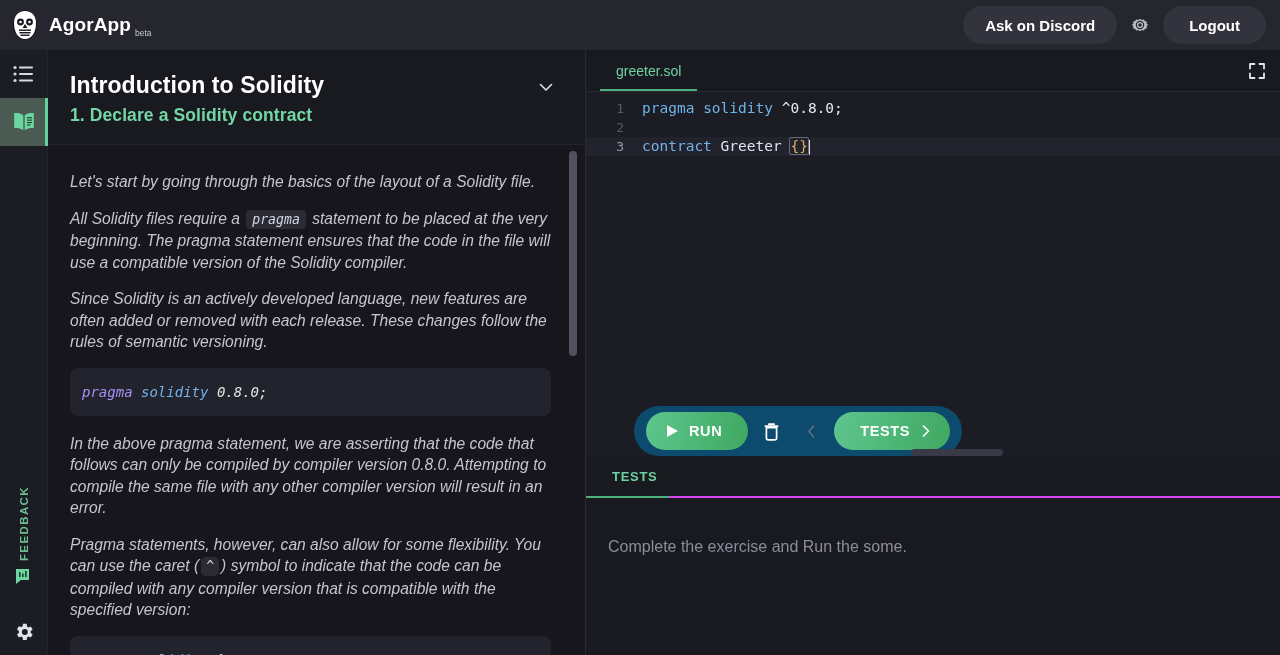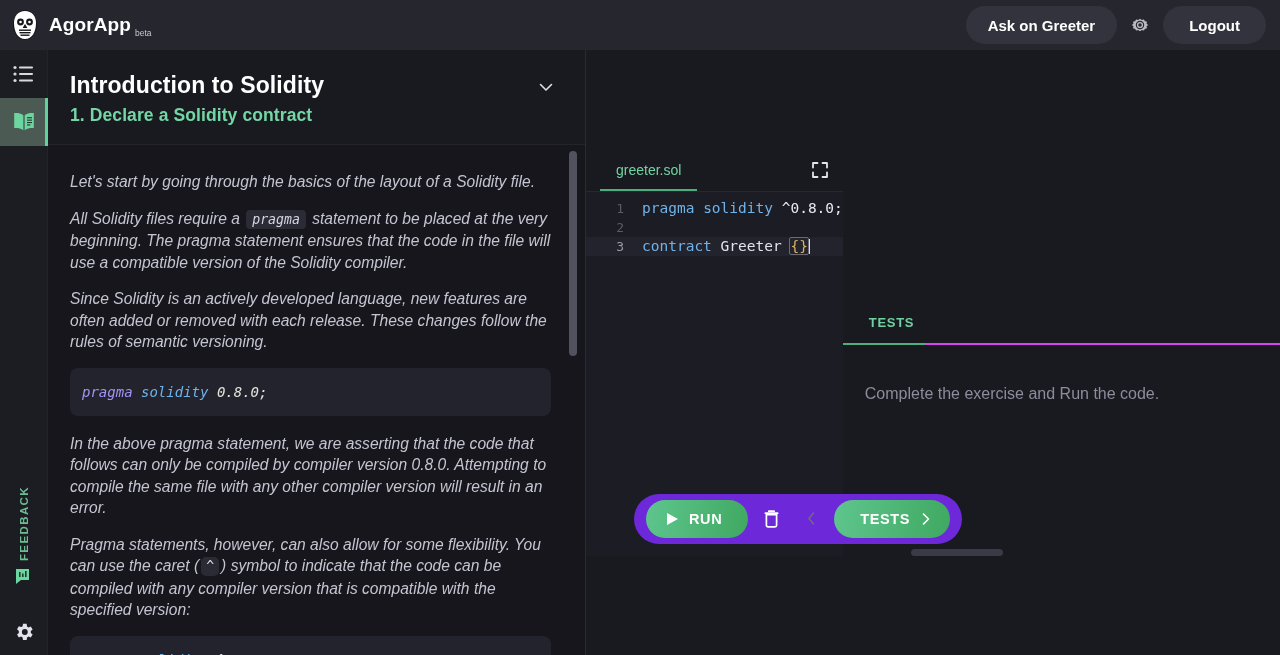--- a/index.html
+++ b/index.html
@@ -126,21 +126,21 @@
     max-width: 484px;
     font-family: "DejaVu Sans Mono", monospace;
     font-size: 14px; line-height: 20px;
     white-space: pre; overflow: hidden;
   }
   .tok-kw { color: #a392f4; }
   .tok-kw2 { color: #6fb3e8; }
   .tok-num { color: #dfe6dc; }
 
   
-  .right { flex: 1; display: flex; min-width: 0; background: #191920; align-items: center; }
+  .right { flex: 1; display: flex; flex-direction: column; min-width: 0; background: #191920; }
 
   .editor-wrap { height: 406px; min-height: 406px; display: flex; flex-direction: column; position: relative; }
   .tabbar {
     height: 41px; min-height: 41px;
     display: flex; align-items: center;
     padding: 0 14px 0 26px;
     position: relative;
   }
   .tab {
     font-size: 14px; color: #71d3a2; font-weight: normal;
@@ -175,22 +175,22 @@
     color: #d7b360; border: 1px solid #6b6b78; border-radius: 2px;
     padding: 0 0px; margin: 0 -1px;
   }
   .caret-bar {
     display: inline-block; width: 1.5px; height: 15px; background: #dcdce6;
     vertical-align: middle; margin-left: 1px;
   }
 
   
   .actionbar {
-    position: absolute; left: 48px; bottom: 12px;
-    background: #6d28d9; border-radius: 30px;
+    position: absolute; left: 48px; bottom: 0;
+    background: #0c4a6e; border-radius: 30px;
     height: 50px; display: flex; align-items: center;
     padding: 0 12px; gap: 6px;
   }
   .run-btn, .next-btn {
     height: 38px; border: none; border-radius: 20px; cursor: pointer;
     color: #ffffff; font-weight: bold; font-size: 14.5px; letter-spacing: .6px;
     display: flex; align-items: center; gap: 10px;
     font-family: "Liberation Sans", sans-serif;
     background: linear-gradient(100deg, #5ec68e 0%, #3fa860 100%);
   }
@@ -241,21 +241,21 @@
         <path d="M15 15 L12.6 19 L17.4 19 Z" fill="#16161c"></path>
         <rect x="9" y="20.5" width="12" height="1.4" fill="#16161c"></rect>
         <rect x="9.5" y="23" width="11" height="1.4" fill="#16161c"></rect>
         <rect x="10.5" y="25.5" width="9" height="1.4" fill="#16161c"></rect>
       </svg>
       <span class="brand-name">AgorApp</span>
       <span class="brand-beta">beta</span>
     </div>
 
     <div class="topbar-right">
-      <button class="pill-btn">Ask on Greeter</button>
+      <button class="pill-btn">Ask on Discord</button>
       <svg class="gear-top" viewBox="0 0 24 24">
         <path fill="#b9b9c6" d="M12 8.6a3.4 3.4 0 100 6.8 3.4 3.4 0 000-6.8zm0 5.3a1.9 1.9 0 110-3.8 1.9 1.9 0 010 3.8z"></path>
         <path fill="#b9b9c6" d="M21 12l-1.9-1.3.6-2.2-2.2-.6L16.2 6 14 6.6 12 5.3 10 6.6 7.8 6 6.5 7.9l-2.2.6.6 2.2L3 12l1.9 1.3-.6 2.2 2.2.6L7.8 18l2.2-.6L12 18.7l2-1.3 2.2.6 1.3-1.9 2.2-.6-.6-2.2L21 12zm-9 4.6A4.6 4.6 0 1116.6 12 4.6 4.6 0 0112 16.6z"></path>
       </svg>
       <button class="pill-btn logout">Logout</button>
     </div>
   </div>
 
   <div class="body">
 
@@ -388,19 +388,19 @@
         </div>
 
         <div class="drag-handle"></div>
       </div>
 
       <div class="tests">
         <div class="tests-tabbar">
           <div class="tests-tab active">TESTS</div>
         </div>
         <div class="tests-body">
-          <div class="tests-msg">Complete the exercise and Run the code.</div>
+          <div class="tests-msg">Complete the exercise and Run the some.</div>
         </div>
       </div>
 
     </div>
   </div>
 </div>
 
 </body></html>

